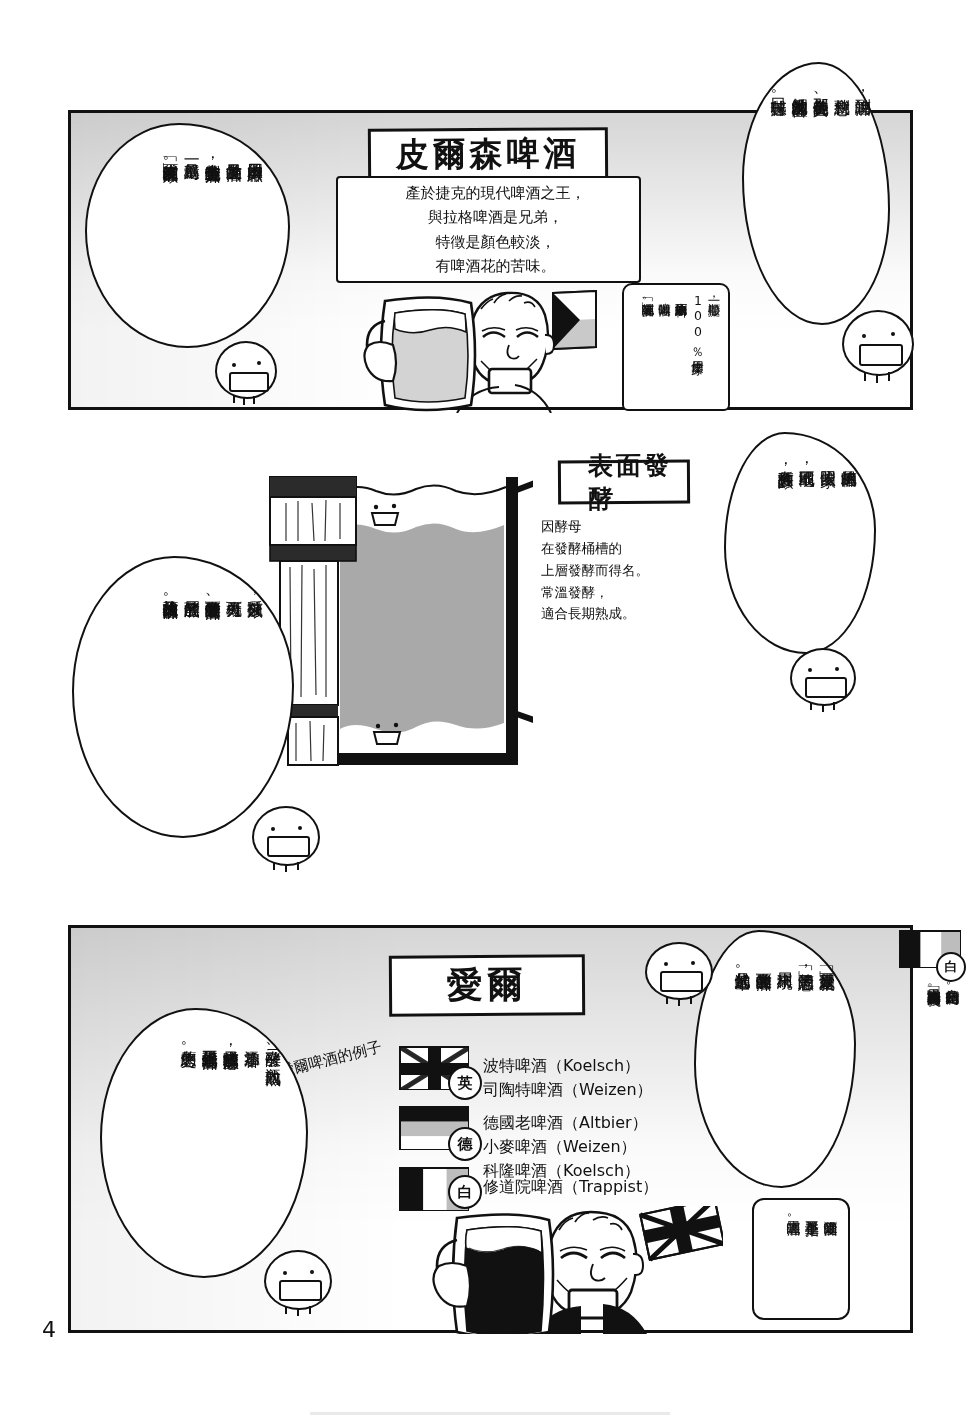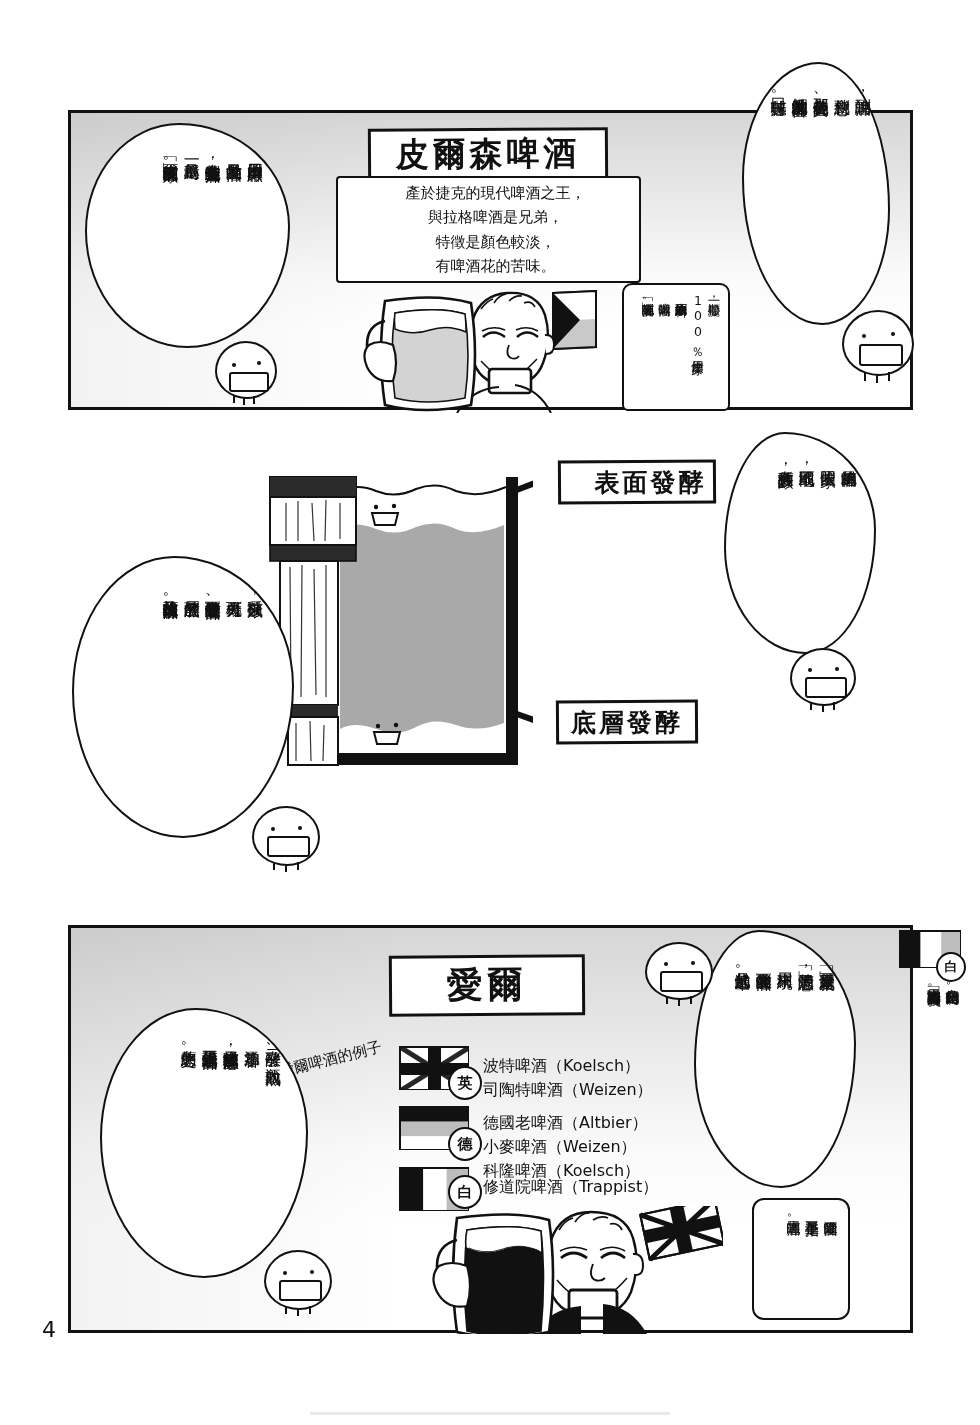--- a/index.html
+++ b/index.html
@@ -215,27 +215,29 @@
           <path d="M22 94 l1,130 M34 92 l-1,132 M46 96 l2,126 M58 92 l0,132"></path>
           <path d="M28 250 l0,38 M42 248 l1,40 M56 252 l-1,36"></path>
         </g>
       </g>
 
       <path d="M246 18 l26,-10" stroke="#111" stroke-width="6" fill="none"></path>
       <path d="M246 240 l28,10" stroke="#111" stroke-width="6" fill="none"></path>
     </svg>
   </div>
 
-  <div class="titleplate" style="left:558px;top:460px;width:158px;height:44px;font-size:25px;padding-left:27px;">
+  <div class="titleplate" style="left:558px;top:460px;width:132px;height:44px;font-size:25px;padding-left:27px;">
     <span>表面發酵</span>
   </div>
-
-  <div class="titleplate" style="left:556px;top:700px;width:142px;height:44px;font-size:25px;">
-    <span>底層發酵</span>
-  </div>
+  <div class="htext" style="position:absolute;left:541px;top:516px;width:210px;font-size:13.5px;line-height:1.62;">因酵母
+在發酵桶槽的
+上層發酵而得名。
+常溫發酵，
+適合長期熟成。</div>
+
 
   <div class="balloon bl-blob3" style="left:724px;top:432px;width:152px;height:222px;">
     <div class="vtext" style="right:14px;top:24px;height:170px;font-size:16px;">啤酒的風格
 依照國家
 或地區不同，
 有許多的種類，</div>
   </div>
   <div class="mascot" style="left:790px;top:648px;width:66px;height:58px;">
     <div class="body"></div>
     <div class="eye" style="left:18px;top:20px;"></div>

